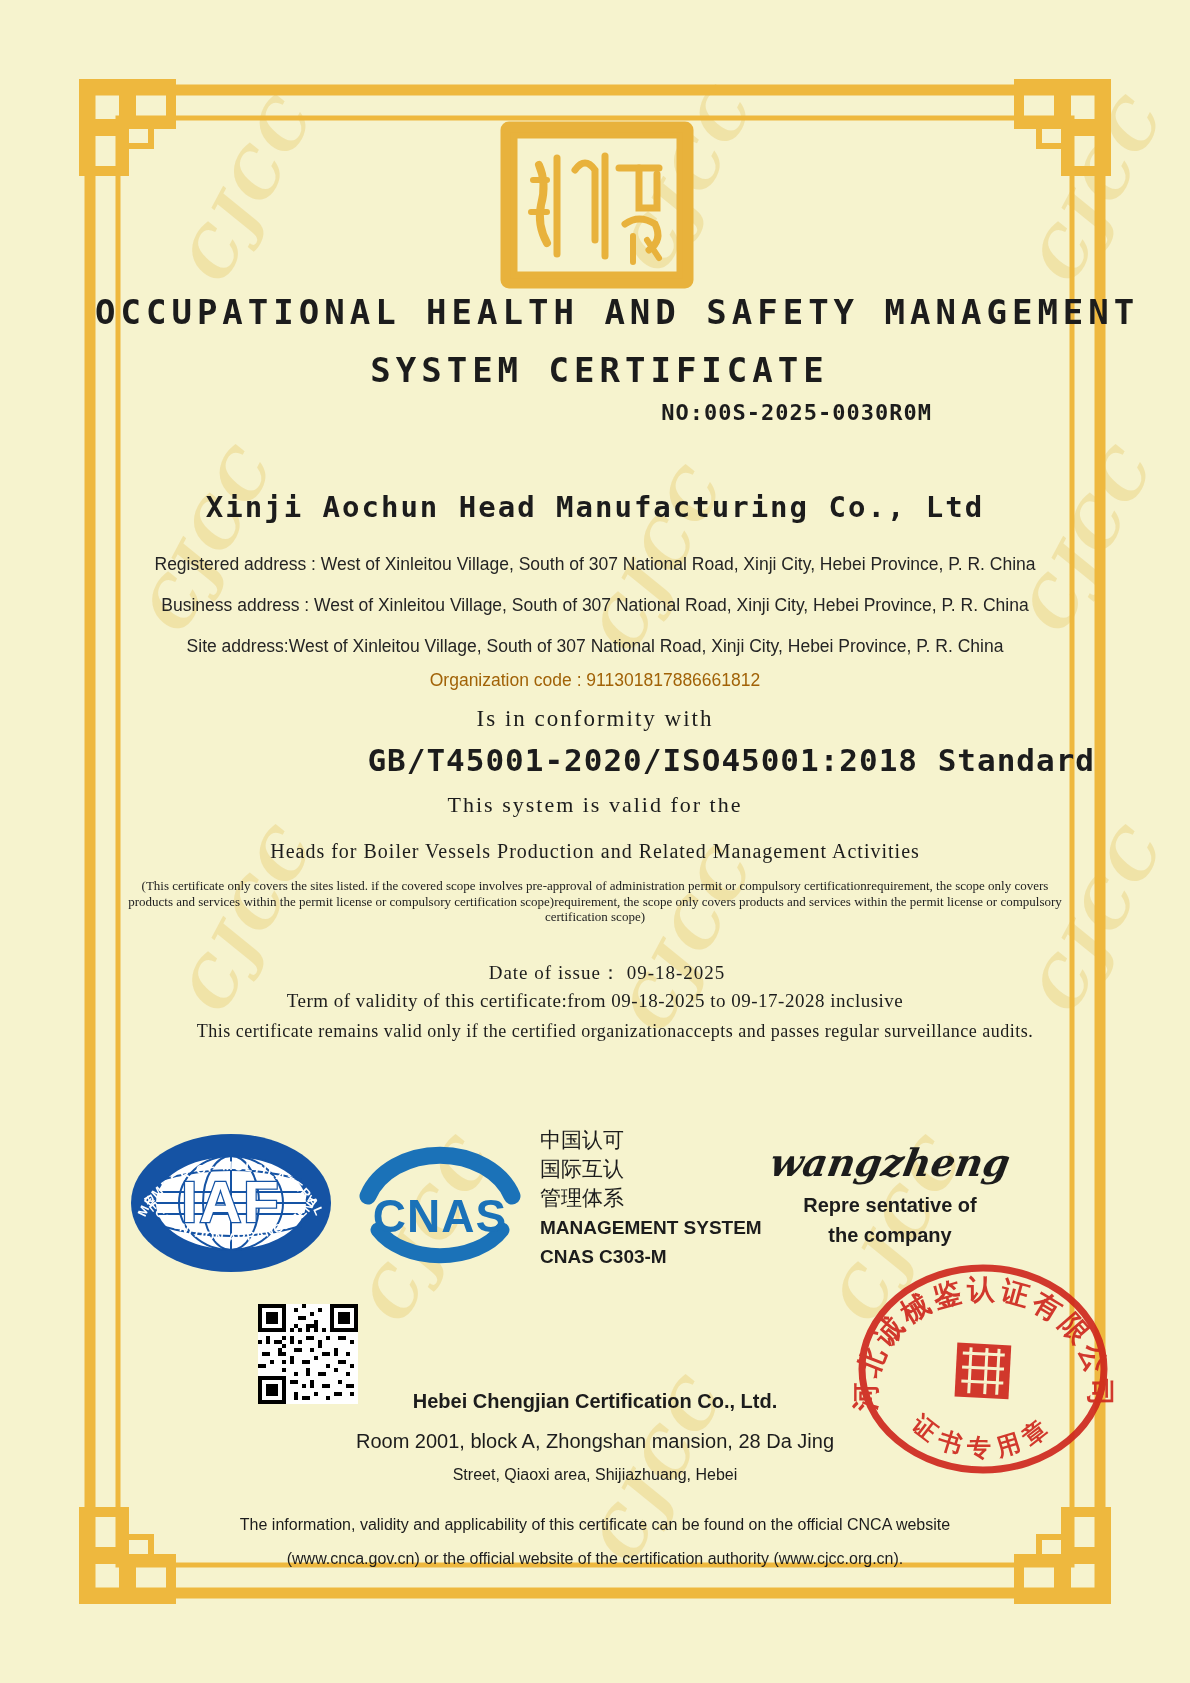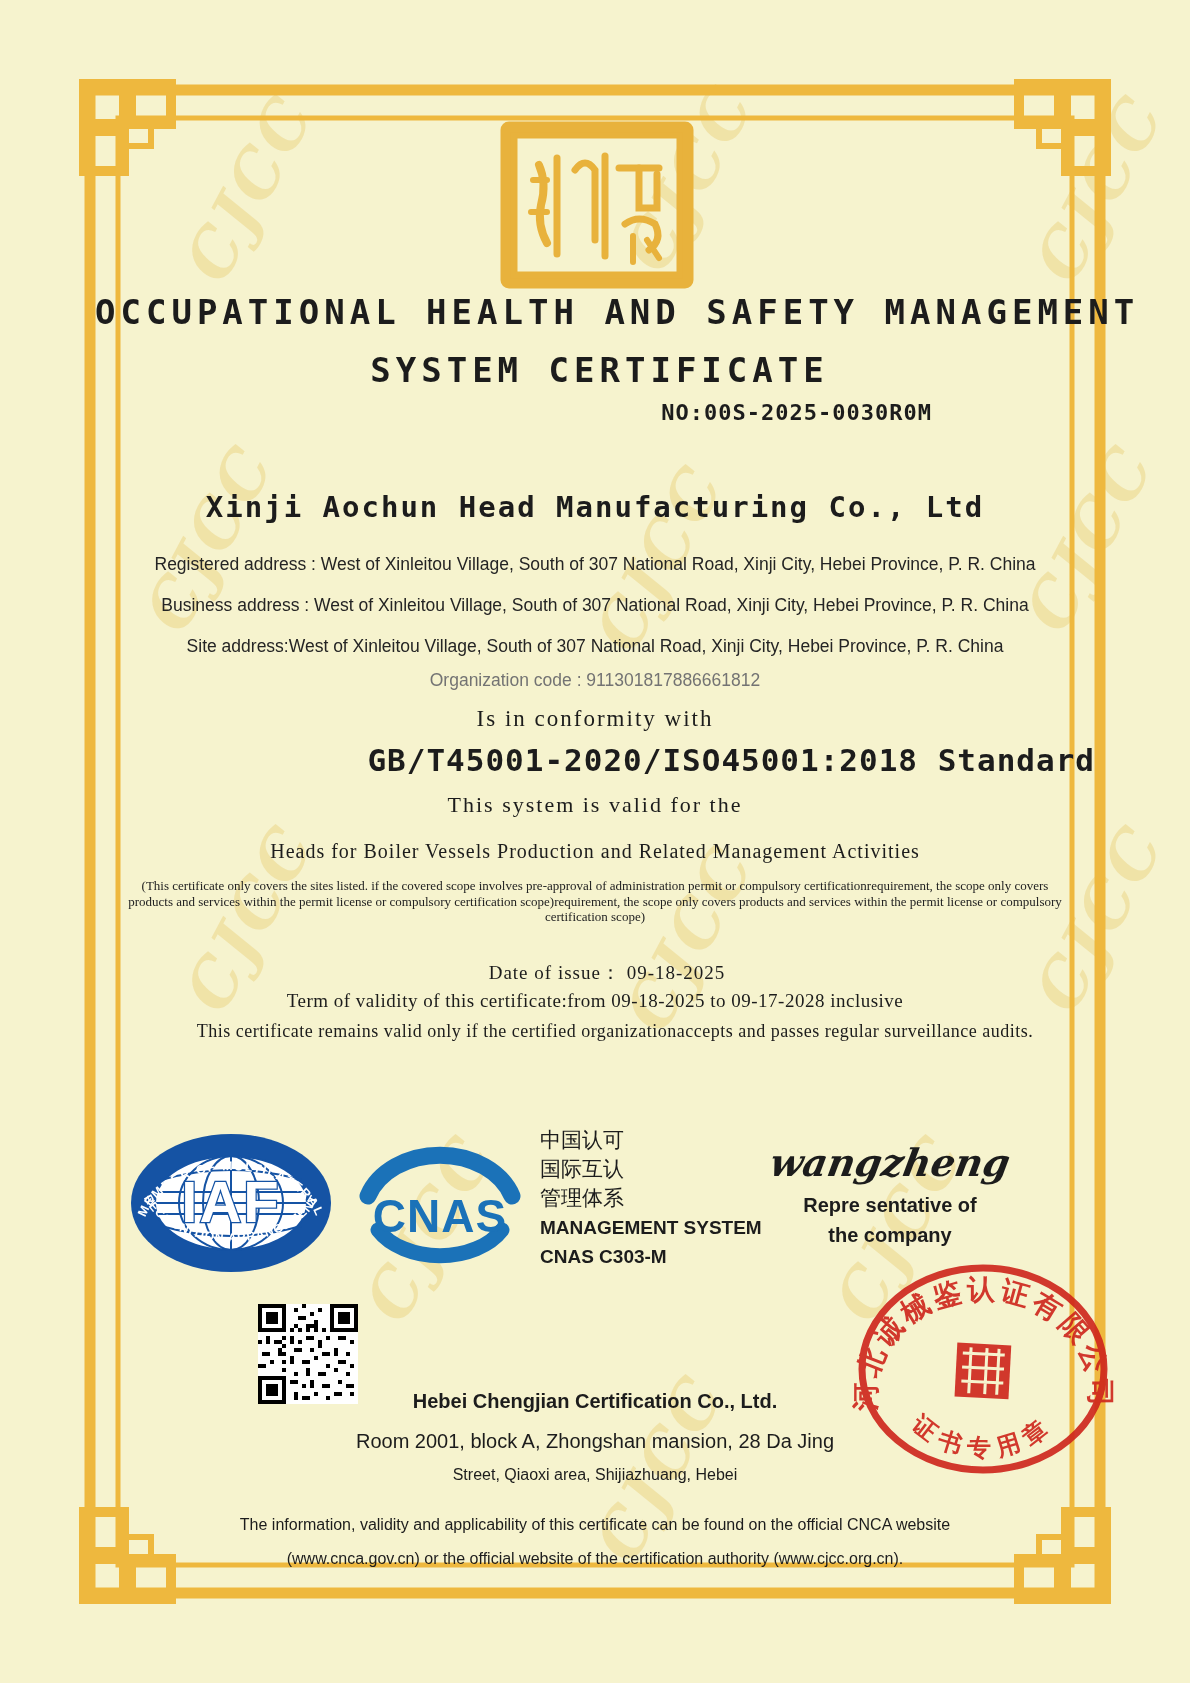--- a/index.html
+++ b/index.html
@@ -30,21 +30,21 @@
 
   
   #title1{top:292px;font-size:34px;letter-spacing:5px;}
   #title2{top:350px;font-size:34px;letter-spacing:5px;margin-left:9px;}
   #certno{top:400px;font-size:22px;letter-spacing:1px;text-align:right;right:258px;}
   #certify{top:452px;font-size:19px;letter-spacing:0.5px;}
   #company{top:490px;font-size:29px;letter-spacing:2px;}
   #addr-reg{top:554px;font-size:17.5px;color:#242424;}
   #addr-bus{top:595px;font-size:17.5px;color:#242424;}
   #addr-site{top:636px;font-size:17.5px;color:#242424;}
-  #orgcode{top:670px;font-size:17.5px;color:#737373;}
+  #orgcode{top:670px;font-size:17.5px;color:#a16207;}
   #conformity{top:706px;font-size:23px;letter-spacing:2px;}
   #standard{top:742px;font-size:31px;letter-spacing:1px;text-align:right;}
   #validfor{top:792px;font-size:22px;letter-spacing:2px;}
   #scope{top:840px;font-size:20px;letter-spacing:1px;}
   #disclaimer{top:878px;font-size:13px;line-height:15.5px;color:#222;}
   #issuedate{top:960px;font-size:19px;letter-spacing:1px;padding-left:24px;}
   #validity{top:990px;font-size:19px;letter-spacing:0.5px;}
   #surveillance{top:1021px;font-size:18px;letter-spacing:0.5px;margin-left:40px;}
 
   

